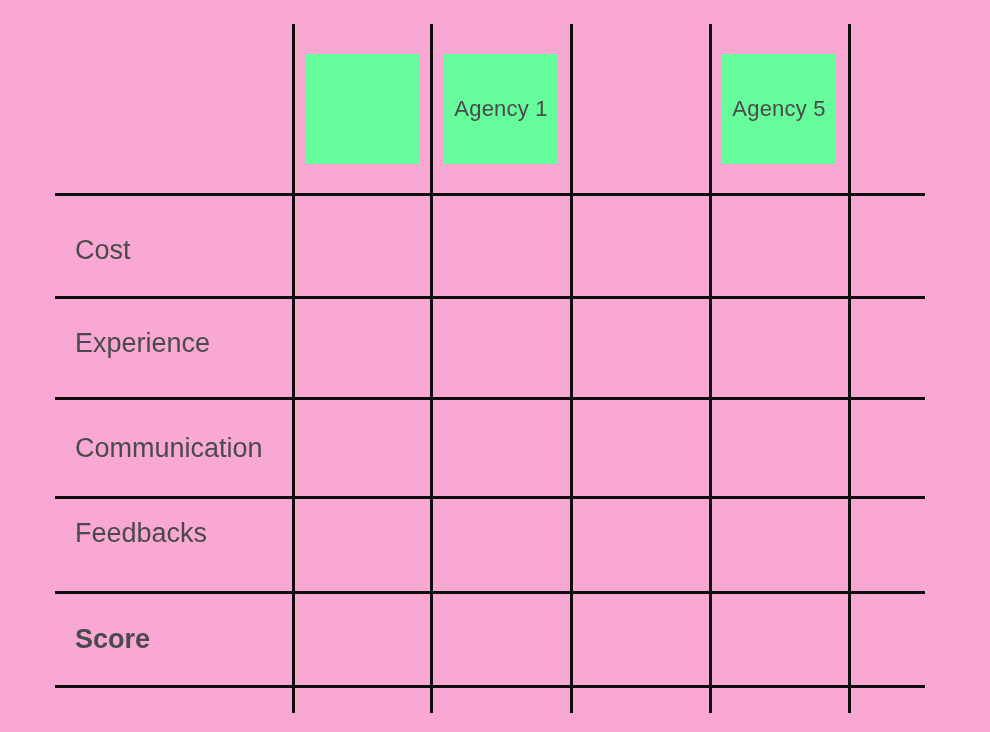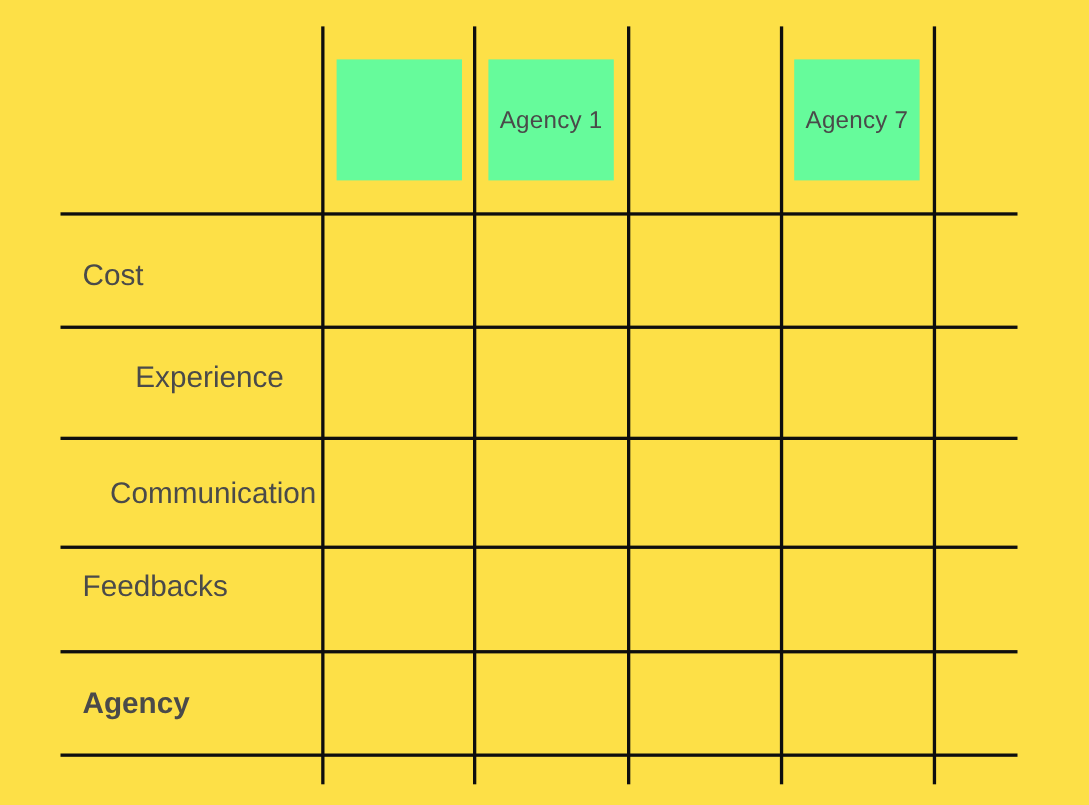--- a/index.html
+++ b/index.html
@@ -47,21 +47,21 @@
     font-size: 27px;
     white-space: nowrap;
   }
   .row-label.bold {
     font-weight: bold;
   }
 </style>
 </head>
 <body>
 
-<div class="canvas" style="background-color: #fde047;">
+<div class="canvas" style="background-color: #f9a8d4;">
 
   <div class="vline" style="left: 292px; background-color: rgb(14, 14, 14);"></div>
   <div class="vline" style="left: 430px; background-color: rgb(14, 14, 14);"></div>
   <div class="vline" style="left: 570px; background-color: rgb(14, 14, 14);"></div>
   <div class="vline" style="left: 709px; background-color: rgb(14, 14, 14);"></div>
   <div class="vline" style="left: 848px; background-color: rgb(14, 14, 14);"></div>
 
   <div class="hline" style="top: 193px; background-color: rgb(14, 14, 14);"></div>
   <div class="hline" style="top: 296px; background-color: rgb(14, 14, 14);"></div>
   <div class="hline" style="top: 397px; background-color: rgb(14, 14, 14);"></div>
@@ -69,22 +69,22 @@
   <div class="hline" style="top: 591px; background-color: rgb(14, 14, 14);"></div>
   <div class="hline" style="top: 685px; background-color: rgb(14, 14, 14);"></div>
 
   <div class="sticky" style="left: 306px; background-color: rgb(102, 251, 155);">
     <span class="sticky-label" style="color: rgb(74, 74, 74);"></span>
   </div>
   <div class="sticky" style="left: 444px; background-color: rgb(102, 251, 155);">
     <span class="sticky-label" style="color: rgb(74, 74, 74);">Agency 1</span>
   </div>
   <div class="sticky" style="left: 722px; background-color: rgb(102, 251, 155);">
-    <span class="sticky-label" style="color: rgb(74, 74, 74);">Agency 7</span>
+    <span class="sticky-label" style="color: rgb(74, 74, 74);">Agency 5</span>
   </div>
 
   <div class="row-label" style="top: 196px; height: 108px; color: rgb(74, 74, 74);">Cost</div>
-  <div class="row-label" style="top: 299px; height: 88px; color: rgb(74, 74, 74); margin-left: 48px;">Experience</div>
-  <div class="row-label" style="top: 400px; height: 96px; color: rgb(74, 74, 74); margin-left: 25px;">Communication</div>
+  <div class="row-label" style="top: 299px; height: 88px; color: rgb(74, 74, 74);">Experience</div>
+  <div class="row-label" style="top: 400px; height: 96px; color: rgb(74, 74, 74);">Communication</div>
   <div class="row-label" style="top: 499px; height: 68px; color: rgb(74, 74, 74);">Feedbacks</div>
-  <div class="row-label bold" style="top: 594px; height: 91px; color: rgb(74, 74, 74);">Agency</div>
+  <div class="row-label bold" style="top: 594px; height: 91px; color: rgb(74, 74, 74);">Score</div>
 
 </div>
 
 </body></html>

